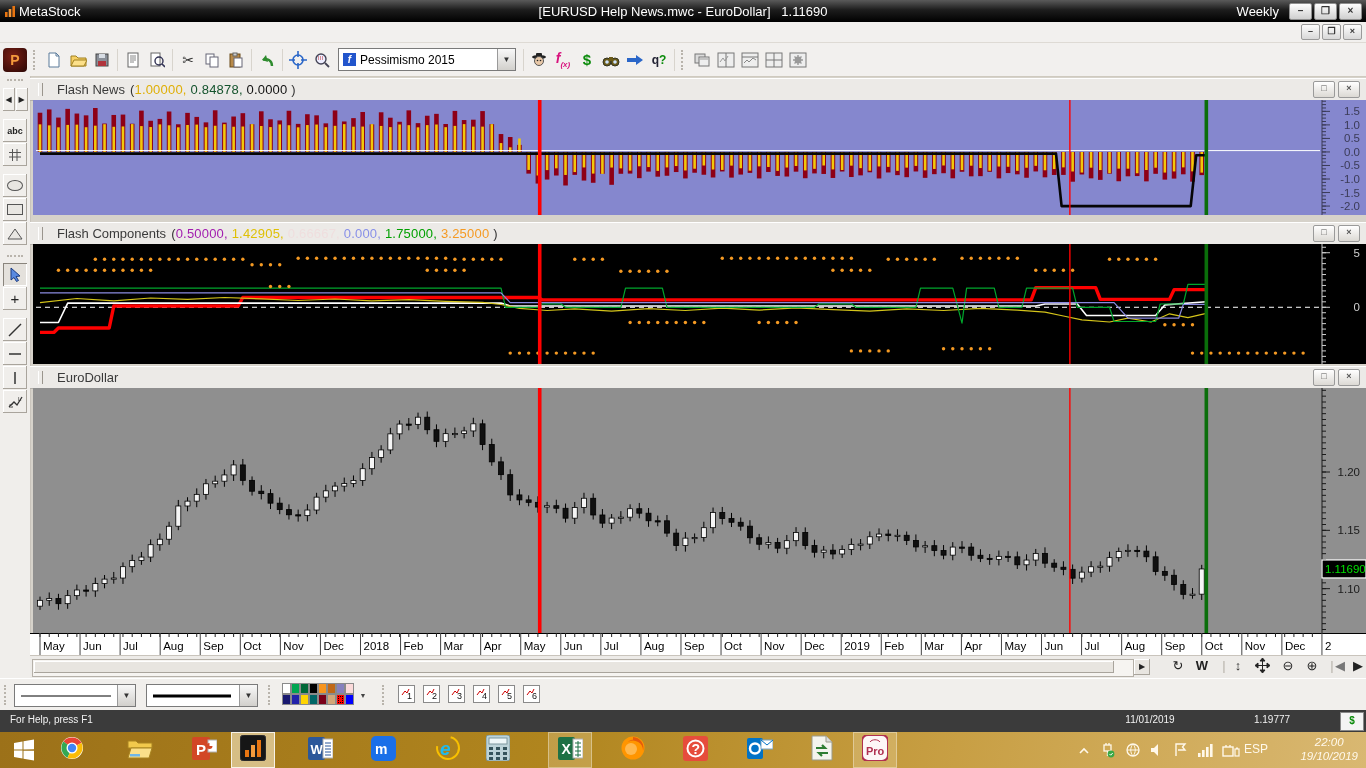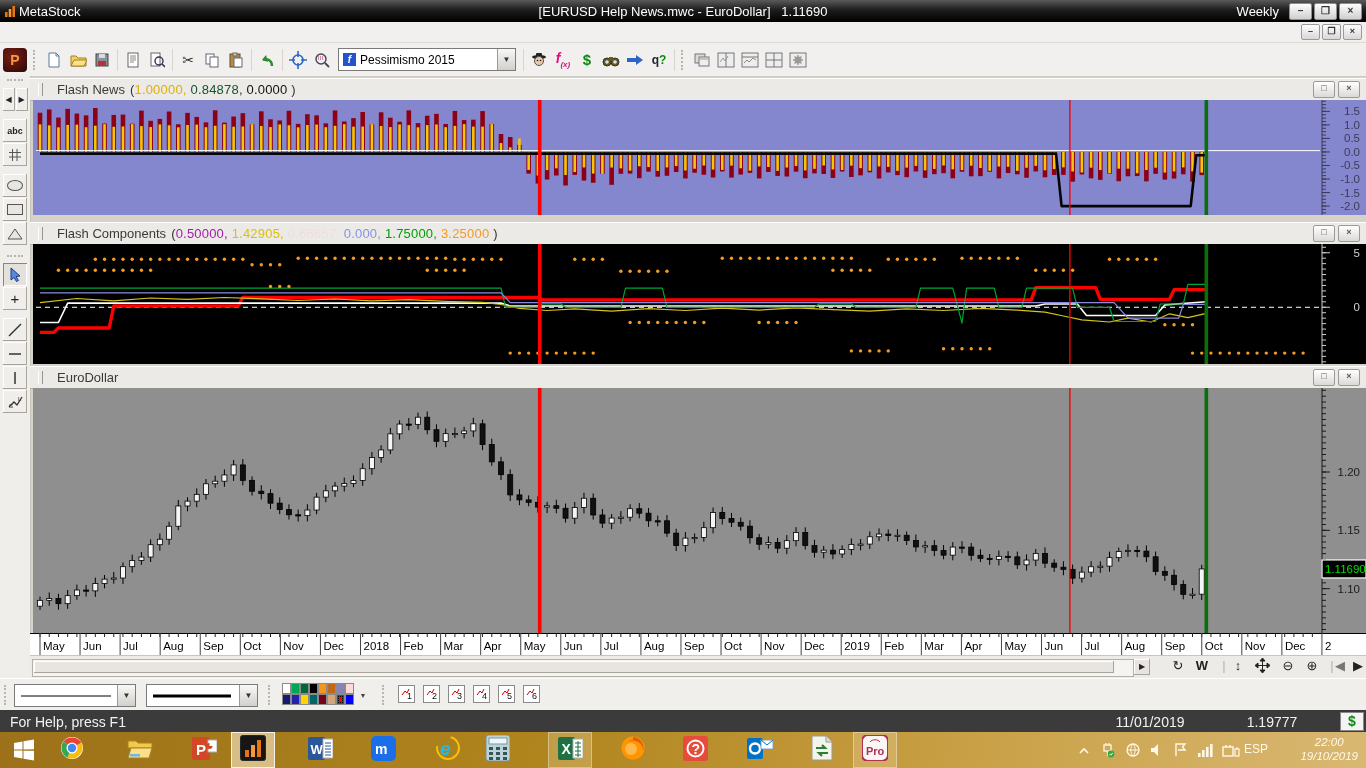--- a/index.html
+++ b/index.html
@@ -48,21 +48,21 @@
       margin-left:3px;font-size:9px;line-height:13px;text-align:center;color:#555;font-weight:bold;}
   
   #bottombar{left:0;top:678px;width:1366px;height:32px;background:#f1efec;border-top:1px solid #fff;}
   .pal-cell{width:9px;height:11px;border:1px solid #8a8a8a;box-sizing:border-box;}
   .tpl-btn{position:absolute;top:6px;width:17px;height:18px;background:#fff;border:1px solid #8a8a8a;font-size:9px;
            color:#111;display:flex;align-items:flex-end;justify-content:flex-end;padding:0 2px 1px 0;box-sizing:border-box;}
   
   #scrollrow{left:30px;top:655px;width:1336px;height:23px;background:#edebe8;border-top:1px solid #c9c4bc;}
   .navico{position:absolute;top:2px;font-size:13px;color:#222;width:20px;text-align:center;}
   
-  #statusbar{left:0;top:710px;width:1366px;height:22px;background:#3b3b3b;color:#f2f2f2;font-size:14px;}
+  #statusbar{left:0;top:710px;width:1366px;height:22px;background:#3b3b3b;color:#f2f2f2;font-size:10px;}
   
   #taskbar{left:0;top:732px;width:1366px;height:36px;
            background:linear-gradient(100deg,#9c7119 0%,#b0851e 40%,#c89f44 70%,#d9b872 100%);}
   .task-cell{position:absolute;top:0;width:44px;height:36px;display:flex;align-items:center;justify-content:center;}
   .task-cell.active{background:rgba(255,246,220,.55);box-shadow:inset 0 0 0 1px rgba(255,255,255,.8);}
   .task-cell.open{background:rgba(255,246,220,.22);box-shadow:inset 0 0 0 1px rgba(255,255,255,.35);}
   .trayico{position:absolute;top:11px;}
   #clock{position:absolute;right:8px;top:3px;text-align:center;color:#fff8ea;font-size:11.5px;line-height:14px;font-style:italic;}
   #lang{position:absolute;left:1244px;top:10px;color:#fff8ea;font-size:12px;}
 </style>

